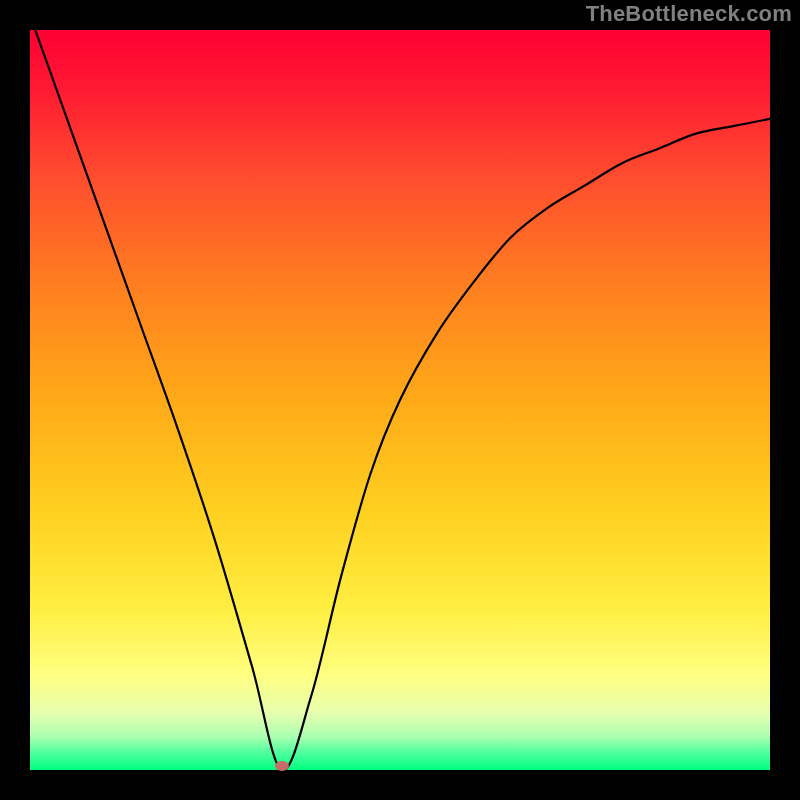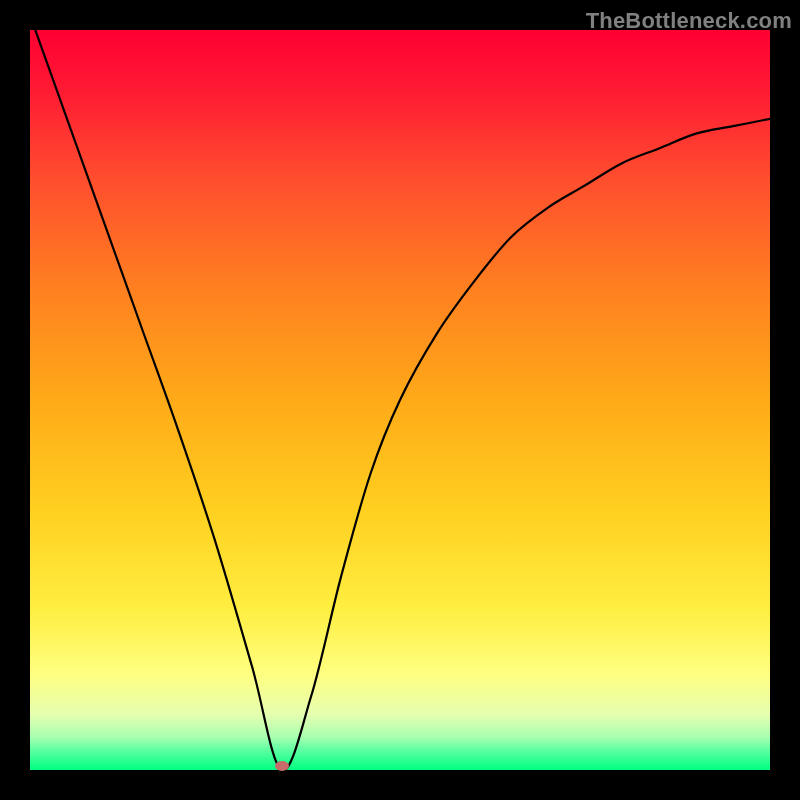--- a/index.html
+++ b/index.html
@@ -41,21 +41,21 @@
   .dot {
     position: absolute;
     width: 14px;
     height: 10px;
     border-radius: 50%;
     background: #c76b6b;
     transform: translate(-50%, -50%);
   }
   .watermark {
     position: absolute;
-    top: 8px;
+    top: 1px;
     right: 8px;
     font-family: Arial, Helvetica, sans-serif;
     font-size: 22px;
     font-weight: 600;
     color: #808080;
     letter-spacing: 0.2px;
     user-select: none;
   }
 </style>
 </head>

